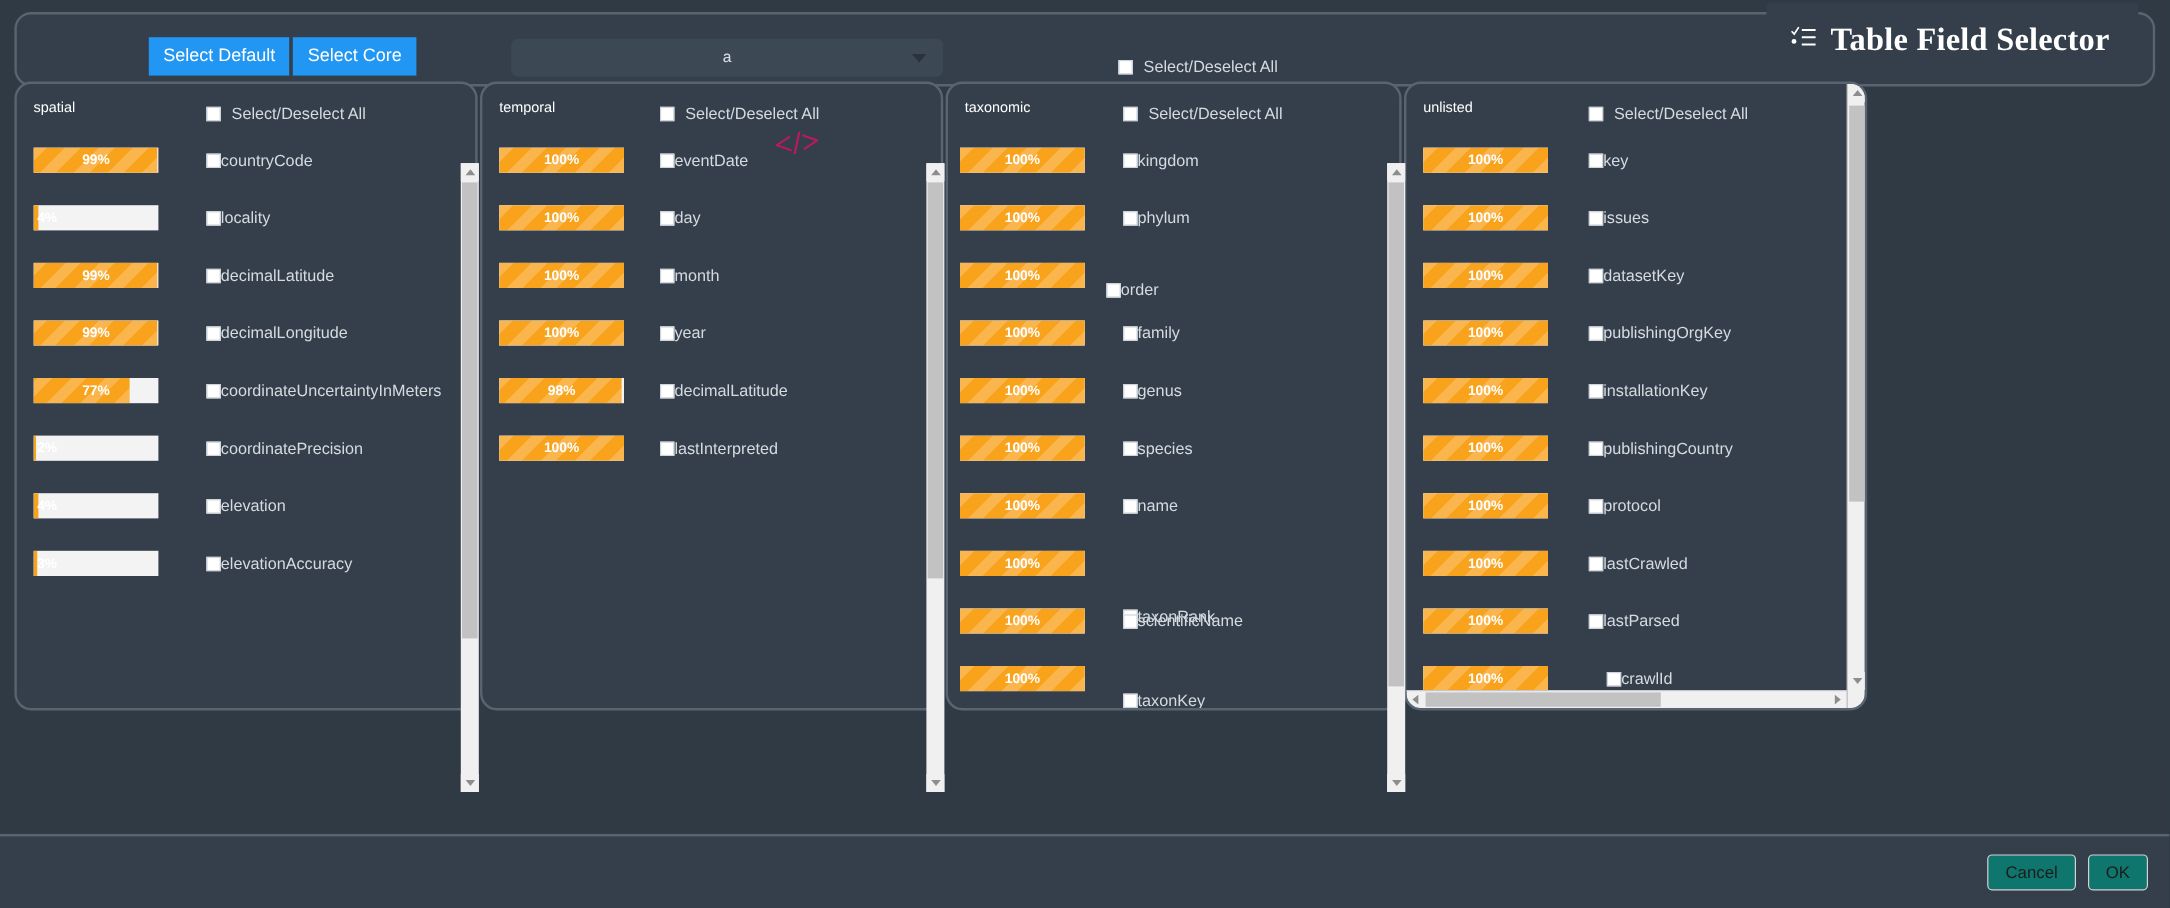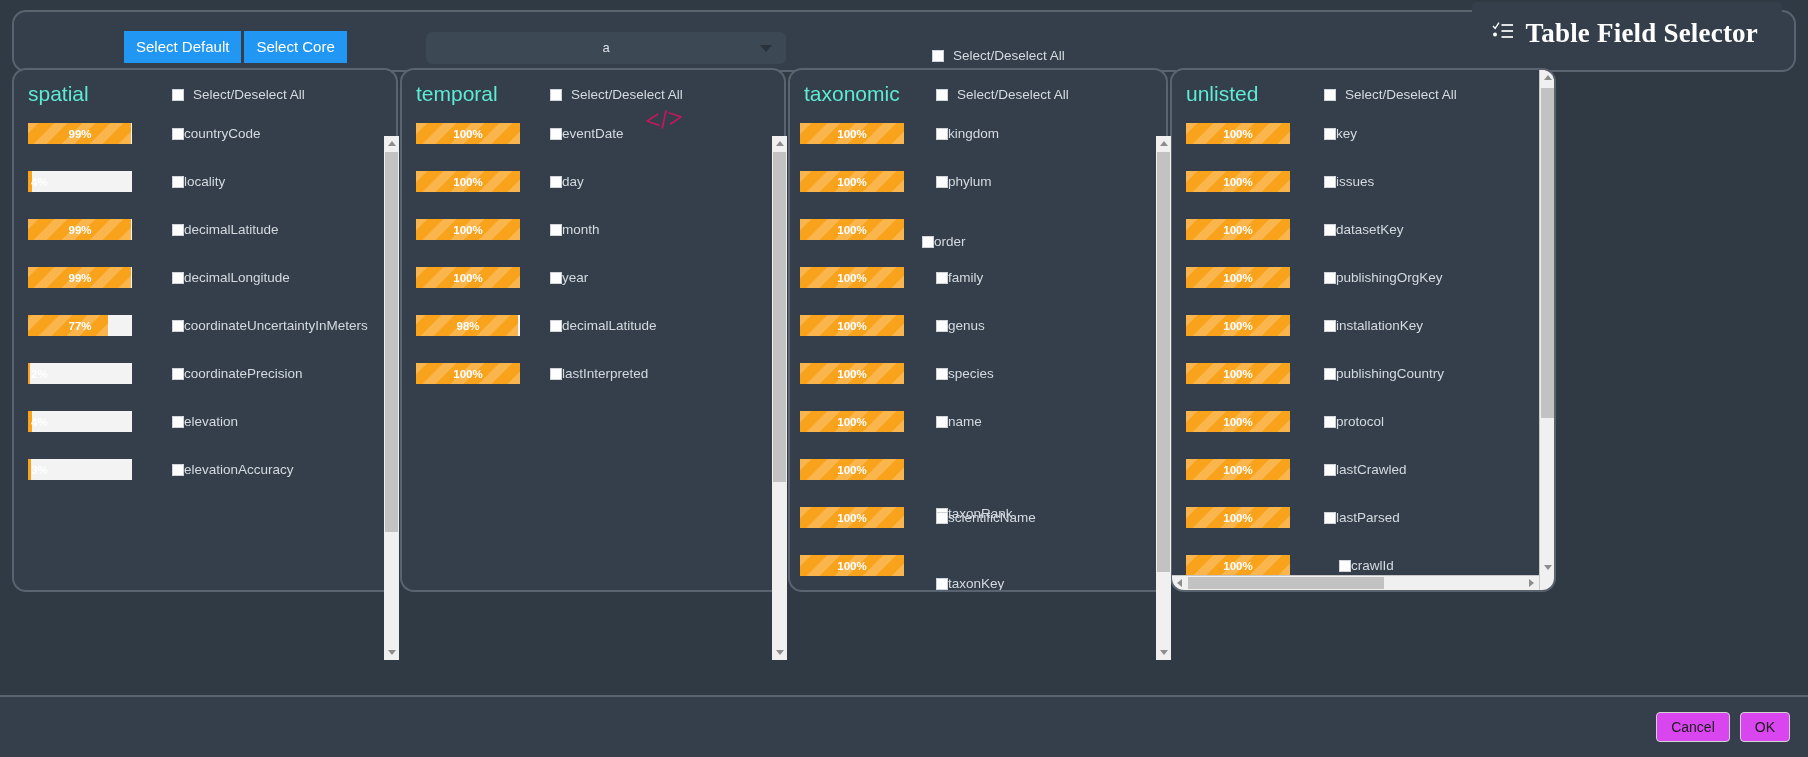--- a/index.html
+++ b/index.html
@@ -90,21 +90,21 @@
     border-radius: 14px;
     overflow: hidden;
   }
   .col-inner { position: relative; width: 100%; height: 100%; }
   .col-head {
     position: absolute; left: 0; right: 0; top: 8px;
     height: 30px;
   }
   .col-title {
     position: absolute; left: 14px; top: 4px;
-    font-size: 21px; color: #5eead4;
+    font-size: 12px; color: #ffffff;
   }
   .col-selall {
     position: absolute; top: 9px;
     display: flex; align-items: center; gap: 9px;
     cursor: pointer;
   }
   .col-selall .lbl { font-size: 13.5px; color: #d5dae0; white-space: nowrap; }
 
   .rows { position: absolute; left: 0; right: 0; top: 44px; bottom: 0; }
   .row {
@@ -227,21 +227,21 @@
   .footer {
     position: absolute; left: 0; right: 0; bottom: 0;
     height: 62px; background: #343f4b;
     border-top: 2px solid #5a6470;
   }
   .footer-btns {
     position: absolute; right: 18px; top: 15px;
     display: flex; gap: 10px;
   }
   .gray-btn {
-    background: #d946ef; color: #1c1c1c;
+    background: #0f766e; color: #1c1c1c;
     border: 1px solid #d2d2d2; border-radius: 4px;
     font-size: 14px; font-family: "Liberation Sans", sans-serif;
     padding: 6px 14px; cursor: pointer;
   }
 </style>
 </head>
 <body>
 
 <div class="app">
 

